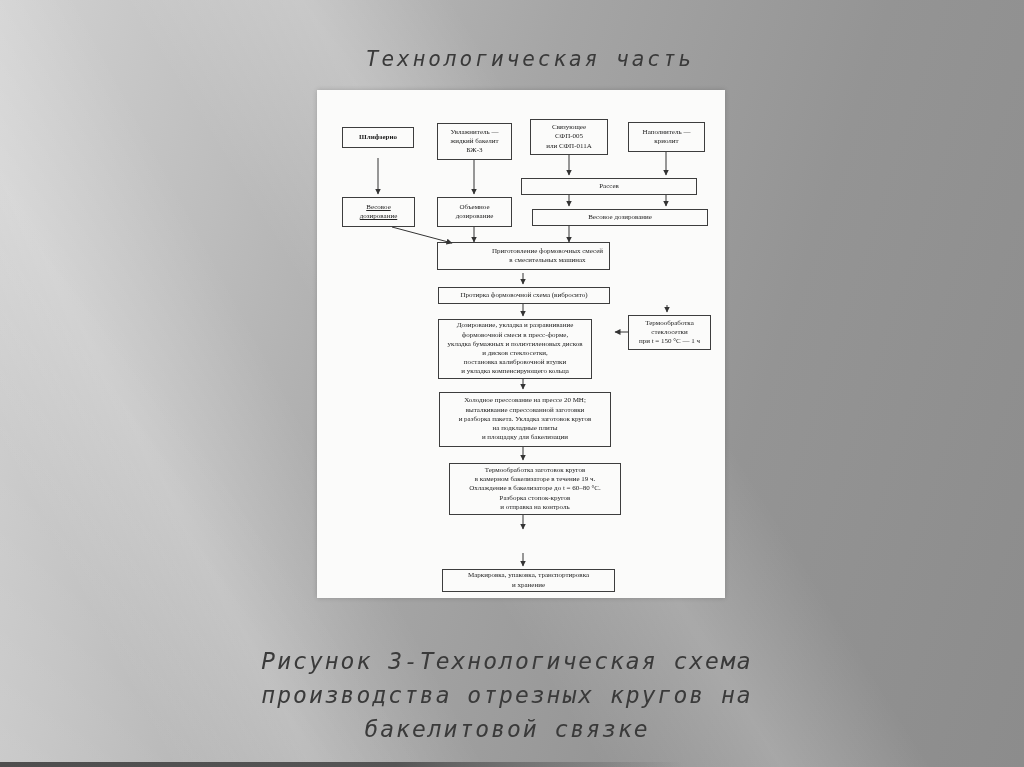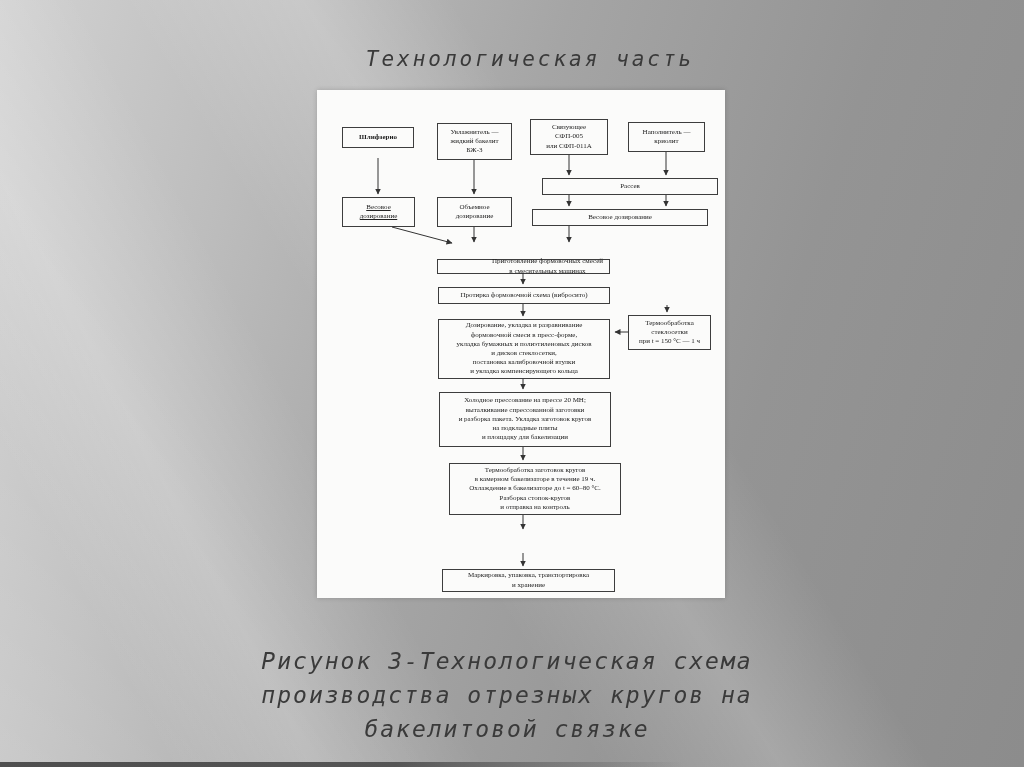--- a/index.html
+++ b/index.html
@@ -58,26 +58,26 @@
 БЖ-3</div>
     <div class="fbox" style="left:213px;top:29px;width:78px;height:36px;">Связующее
 СФП-005
 или СФП-011А</div>
     <div class="fbox" style="left:311px;top:32px;width:77px;height:30px;">Наполнитель —
 криолит</div>
     <div class="fbox" style="left:25px;top:107px;width:73px;height:30px;text-decoration:underline;">Весовое
 дозирование</div>
     <div class="fbox" style="left:120px;top:107px;width:75px;height:30px;">Объемное
 дозирование</div>
-    <div class="fbox" style="left:225px;top:88px;width:176px;height:17px;">Рассев</div>
+    <div class="fbox" style="left:204px;top:88px;width:176px;height:17px;">Рассев</div>
     <div class="fbox" style="left:215px;top:119px;width:176px;height:17px;">Весовое дозирование</div>
-    <div class="fbox" style="left:120px;top:169px;width:173px;height:15px;padding-left:48px;">Приготовление формовочных смесей
+    <div class="fbox" style="left:120px;top:152px;width:173px;height:28px;padding-left:48px;">Приготовление формовочных смесей
 в смесительных машинах</div>
     <div class="fbox" style="left:121px;top:197px;width:172px;height:17px;">Протирка формовочной схема (вибросито)</div>
-    <div class="fbox" style="left:121px;top:229px;width:172px;height:60px;">Дозирование, укладка и разравнивание
+    <div class="fbox" style="left:121px;top:229px;width:154px;height:60px;">Дозирование, укладка и разравнивание
 формовочной смеси в пресс-форме,
 укладка бумажных и полиэтиленовых дисков
 и дисков стеклосетки,
 постановка калибровочной втулки
 и укладка компенсирующего кольца</div>
     <div class="fbox" style="left:311px;top:225px;width:83px;height:35px;">Термообработка
 стеклосетки
 при t = 150 °С — 1 ч</div>
     <div class="fbox" style="left:122px;top:302px;width:172px;height:55px;">Холодное прессование на прессе 20 МН;
 выталкивание спрессованной заготовки

